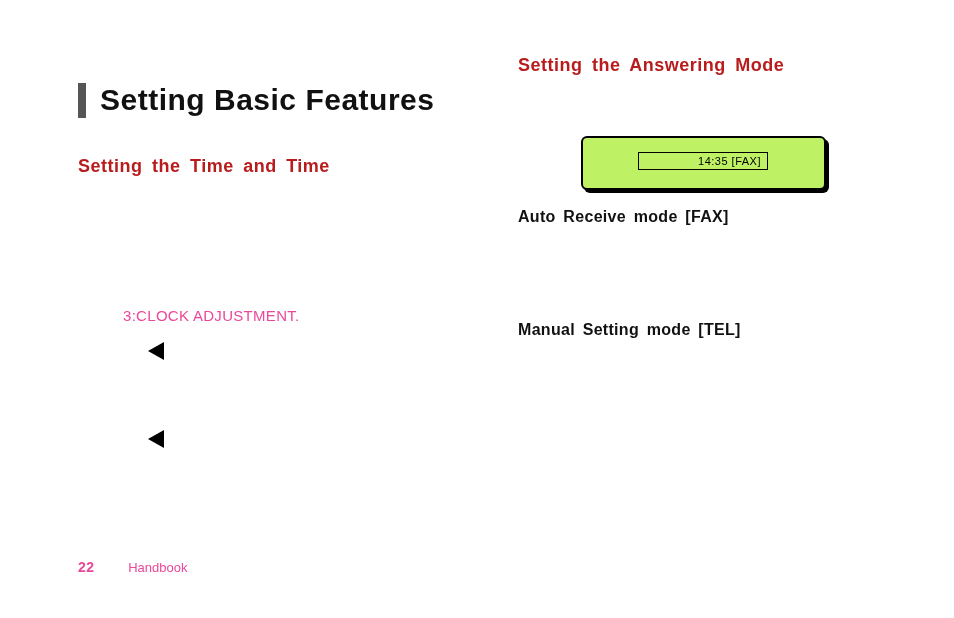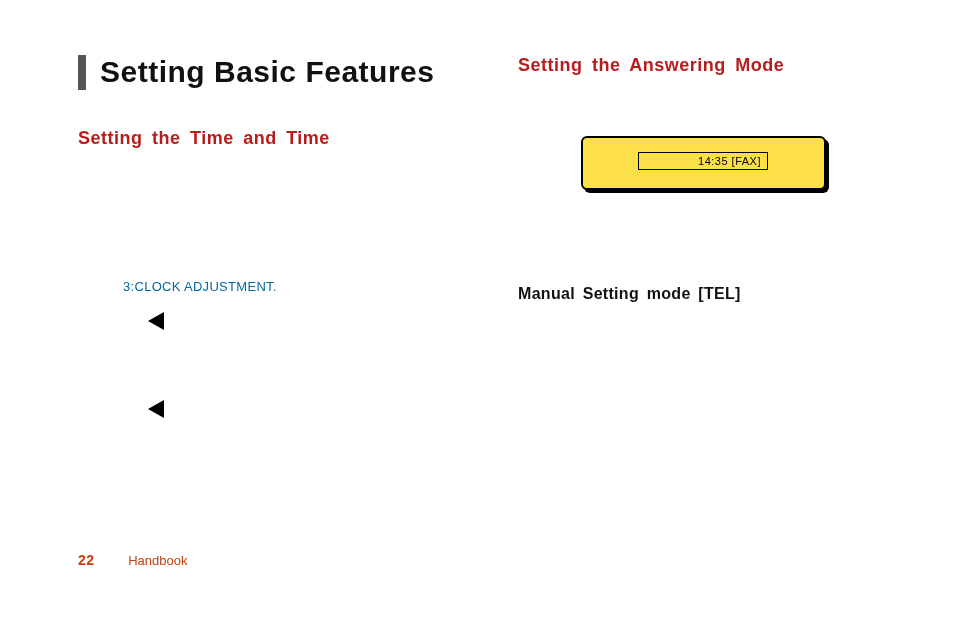--- a/index.html
+++ b/index.html
@@ -8,21 +8,21 @@
     height: 618px;
     background: #fff;
     font-family: Arial, Helvetica, sans-serif;
     position: relative;
   }
   .page {
     padding: 55px 55px 0 78px;
     display: flex;
     gap: 70px;
   }
-  .col-left { width: 370px; }
+  .col-left { width: 370px; margin-top: 28px; }
   .col-right { width: 370px; }
   .chapter-title {
     font-size: 30px;
     font-weight: 900;
     line-height: 1.15;
     letter-spacing: 0.5px;
     border-left: 8px solid #555;
     padding-left: 14px;
     margin-bottom: 38px;
     color: #111;
@@ -37,22 +37,22 @@
   }
   .sub-title {
     font-size: 16px;
     font-weight: 900;
     letter-spacing: 0.3px;
     word-spacing: 3px;
     color: #111;
     margin-top: 4px;
   }
   .clock-label {
-    font-size: 13px;
-    color: #0369a1;
+    font-size: 15px;
+    color: #ec4899;
     margin-top: 130px;
     margin-left: 45px;
     letter-spacing: 0.3px;
   }
   .arrow-row {
     margin-left: 70px;
     margin-top: 18px;
   }
   .arrow-left {
     width: 0; height: 0;
@@ -64,39 +64,39 @@
   .display-box {
     width: 245px;
     margin: 60px auto 18px auto;
     position: relative;
   }
   .display-outer {
     border: 2px solid #000;
     border-radius: 6px;
     padding: 14px 0 18px 0;
     box-shadow: 3px 3px 0 #000;
-    background: #fde047;
+    background: #bef264;
   }
   .display-inner {
     width: 130px;
     margin: 0 auto;
     border: 1px solid #000;
     padding: 2px 6px;
     font-family: Arial, sans-serif;
     font-size: 11px;
     text-align: right;
     letter-spacing: 0.5px;
   }
   .manual-mode { margin-top: 95px; }
   .footer {
     position: absolute;
-    bottom: 50px;
+    bottom: 43px;
     left: 78px;
     font-size: 13px;
-    color: #c2410c;
+    color: #ec4899;
   }
   .footer .pgnum {
     font-weight: 900;
     font-size: 14px;
     margin-right: 30px;
     letter-spacing: 0.5px;
   }
 </style>
 </head>
 <body>
@@ -114,20 +114,21 @@
     </div>
   </div>
 
   <div class="col-right">
     <h2 class="section-title">Setting the Answering Mode</h2>
     <div class="display-box">
       <div class="display-outer">
         <div class="display-inner">14:35 [FAX]</div>
       </div>
     </div>
+    <div class="sub-title">Auto Receive mode [FAX]</div>
     <div class="sub-title manual-mode">Manual Setting mode [TEL]</div>
   </div>
 </div>
 
 <div class="footer">
   <span class="pgnum">22</span>
   <span>Handbook</span>
 </div>
 
 </body></html>

